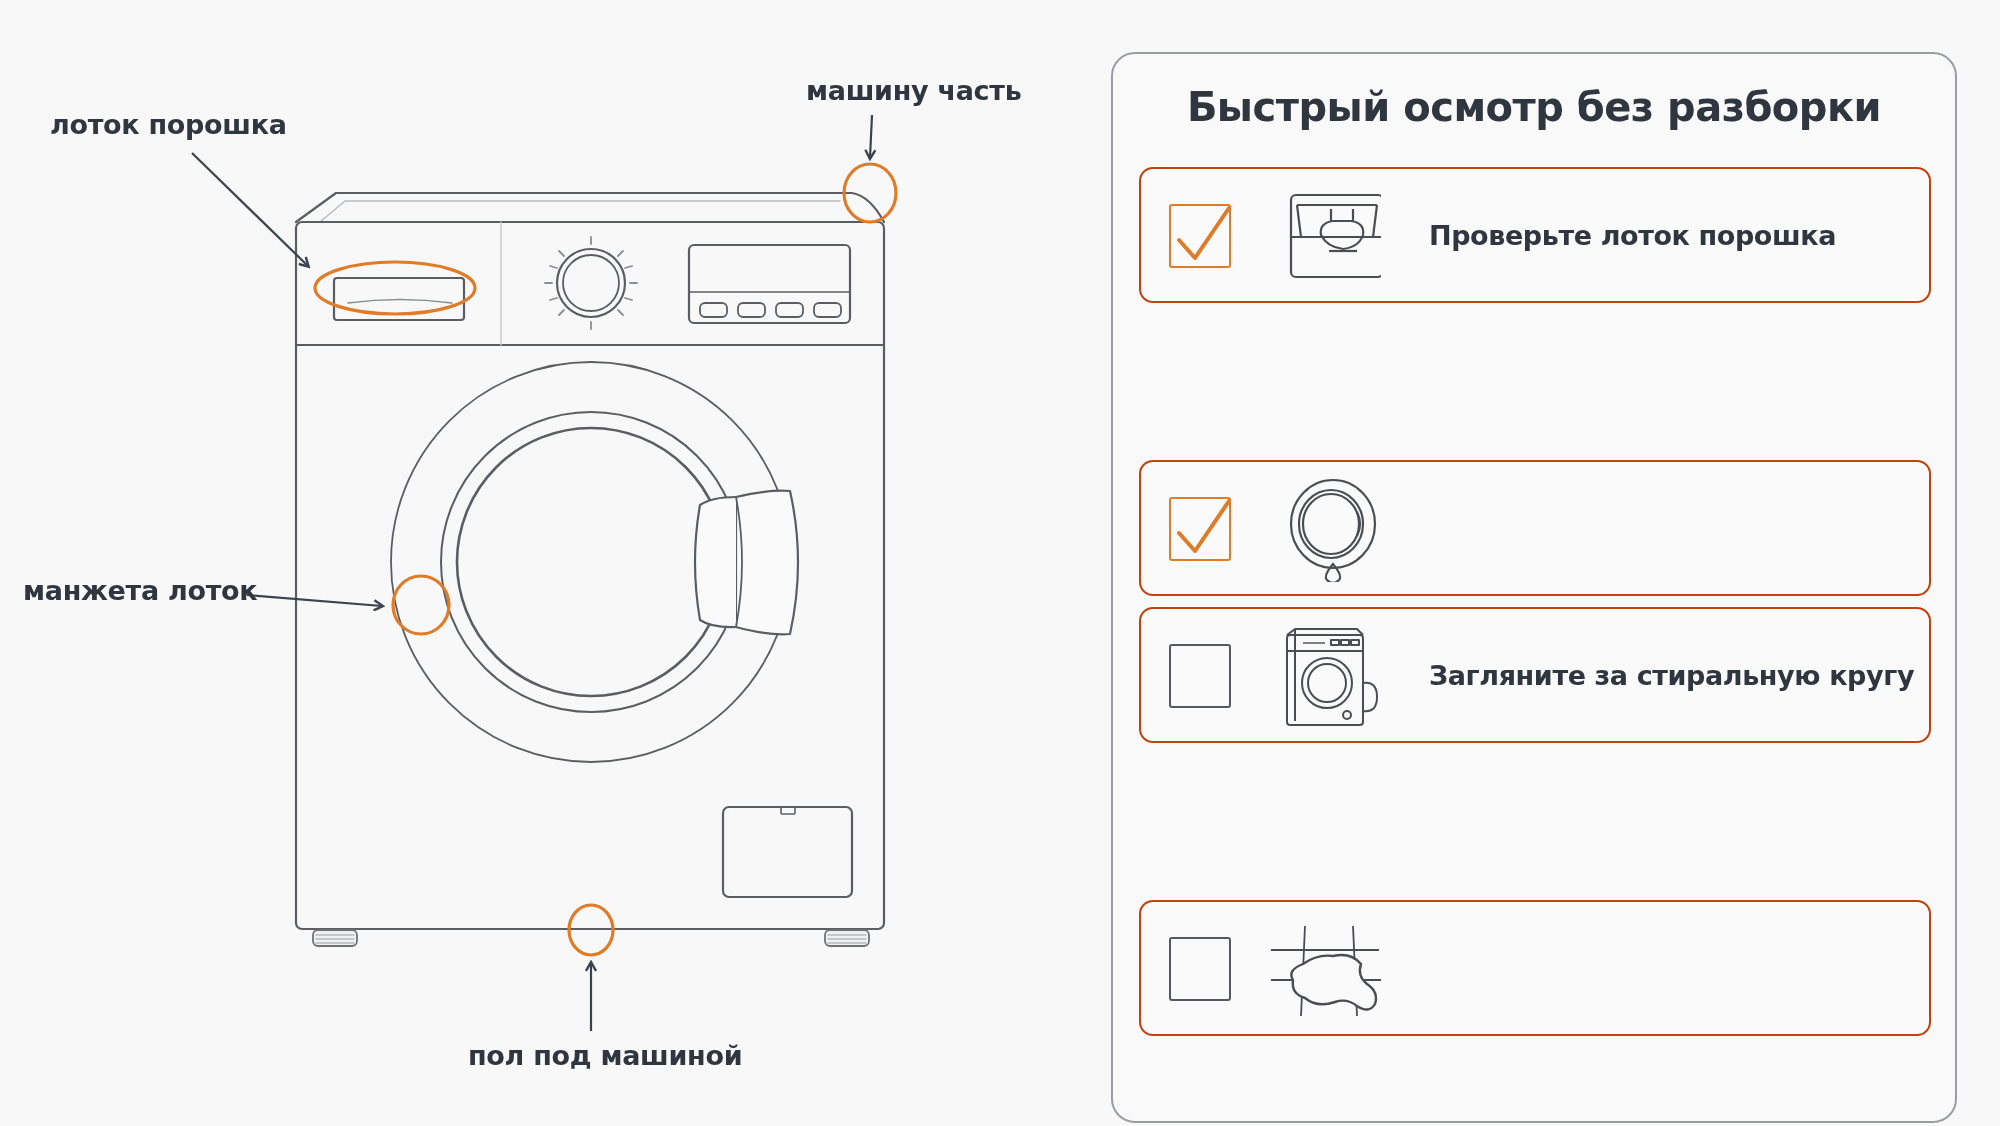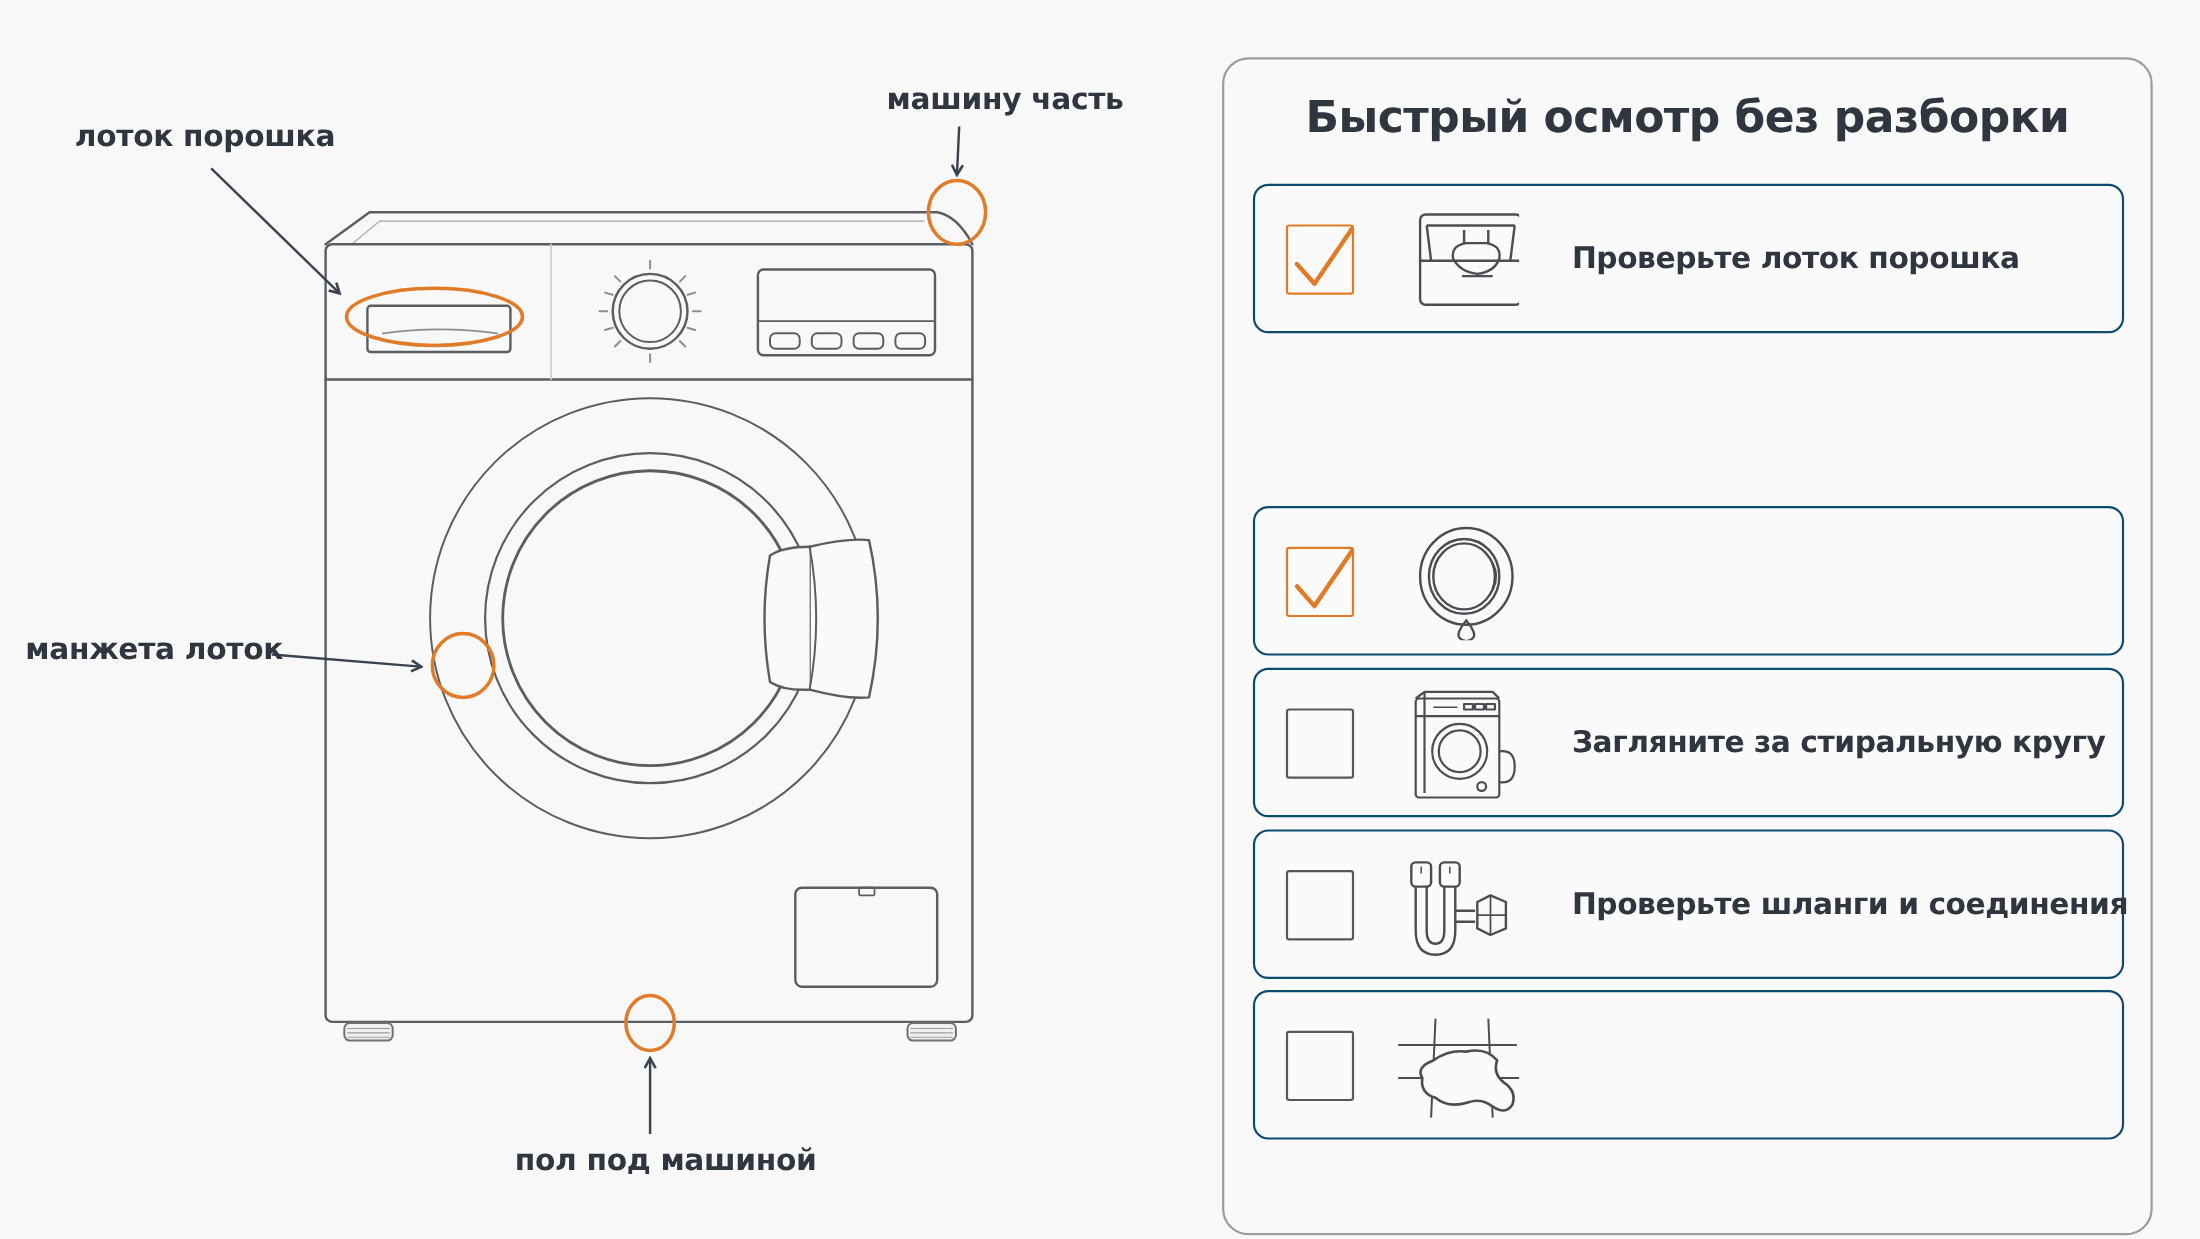--- a/index.html
+++ b/index.html
@@ -19,21 +19,21 @@
     position: absolute; left: 1111px; top: 52px; width: 846px; height: 1071px;
     box-sizing: border-box; border: 2px solid #9a9ea3; border-radius: 24px;
     background: #f9f9f9;
   }
   .panel-title {
     position: absolute; left: 0; right: 0; top: 30px; text-align: center;
     font-size: 40px; font-weight: bold; color: #2f3640; letter-spacing: -0.5px;
   }
   .card {
     position: absolute; left: 26px; width: 792px; height: 136px;
-    box-sizing: border-box; border: 2px solid #0c4a6e; border-radius: 14px;
+    box-sizing: border-box; border: 2px solid #c2410c; border-radius: 14px;
     background: #fafafa;
   }
   .checkbox {
     position: absolute; left: 28px; top: 35px; width: 62px; height: 64px;
     box-sizing: border-box; border: 2.5px solid #55595f; border-radius: 3px;
     background: #fafafa;
   }
   .checkbox.checked { border-color: #e07b28; }
   .checkbox svg { position: absolute; left: -4px; top: -14px; overflow: visible; }
   .item-icon { position: absolute; left: 130px; top: 16px; width: 110px; height: 104px; }
@@ -124,21 +124,21 @@
     </g>
 
     <g fill="none" stroke="#3b4350" stroke-width="2.2" marker-end="url(#arrowhead)">
       <line x1="192" y1="153" x2="308" y2="266"></line>
       <line x1="872" y1="115" x2="870" y2="158"></line>
       <line x1="247" y1="595" x2="382" y2="606"></line>
       <line x1="591" y1="1031" x2="591" y2="963"></line>
     </g>
   </svg>
 
-  <div class="callout" style="left:68px; top:111px;">лоток порошка</div>
+  <div class="callout" style="left:50px; top:111px;">лоток порошка</div>
   <div class="callout" style="left:806px; top:77px;">машину часть</div>
   <div class="callout" style="left:23px; top:577px;">манжета лоток</div>
   <div class="callout" style="left:468px; top:1042px;">пол под машиной</div>
 </div>
 
 <div class="panel">
   <div class="panel-title">Быстрый осмотр без разборки</div>
 
   <div class="card" style="top:113px;">
     <div class="checkbox checked">
@@ -192,37 +192,20 @@
         <line x1="32" y1="18" x2="54" y2="18" stroke-width="1.4"></line>
         <circle cx="56" cy="58" r="25"></circle>
         <circle cx="56" cy="58" r="19"></circle>
         <circle cx="76" cy="90" r="4"></circle>
         <path d="M92,58 Q106,56 106,72 Q106,88 92,86"></path>
       </g>
     </svg>
     <div class="item-label">Загляните за стиральную кругу</div>
   </div>
 
-  <div class="card" style="top:700px;">
-    <div class="checkbox"></div>
-    <svg class="item-icon" viewBox="0 0 110 104">
-      <g fill="none" stroke="#4a4e53" stroke-width="2.2" stroke-linejoin="round">
-        <path d="M16,34 L16,74 Q16,96 34,96 Q52,96 52,74 L52,34"></path>
-        <path d="M26,34 L26,74 Q26,86 34,86 Q42,86 42,74 L42,34"></path>
-        <rect x="12" y="12" width="18" height="22" rx="4"></rect>
-        <rect x="38" y="12" width="18" height="22" rx="4"></rect>
-        <line x1="21" y1="16" x2="21" y2="22" stroke-width="1.4"></line>
-        <line x1="47" y1="16" x2="47" y2="22" stroke-width="1.4"></line>
-        <path d="M52,56 L70,56 M52,66 L70,66"></path>
-        <path d="M72,48 L84,42 L98,48 L98,72 L84,78 L72,72 Z"></path>
-        <path d="M84,42 L84,78 M72,60 L98,60" stroke-width="1.6"></path>
-      </g>
-    </svg>
-    <div class="item-label">Проверьте шланги и соединения</div>
-  </div>
 
   <div class="card" style="top:846px;">
     <div class="checkbox"></div>
     <svg class="item-icon" viewBox="0 0 110 104">
       <g fill="none" stroke="#4a4e53" stroke-width="1.8">
         <line x1="0" y1="32" x2="108" y2="32"></line>
         <line x1="0" y1="62" x2="118" y2="62"></line>
         <line x1="34" y1="8" x2="30" y2="98"></line>
         <line x1="82" y1="8" x2="86" y2="98"></line>
       </g>

